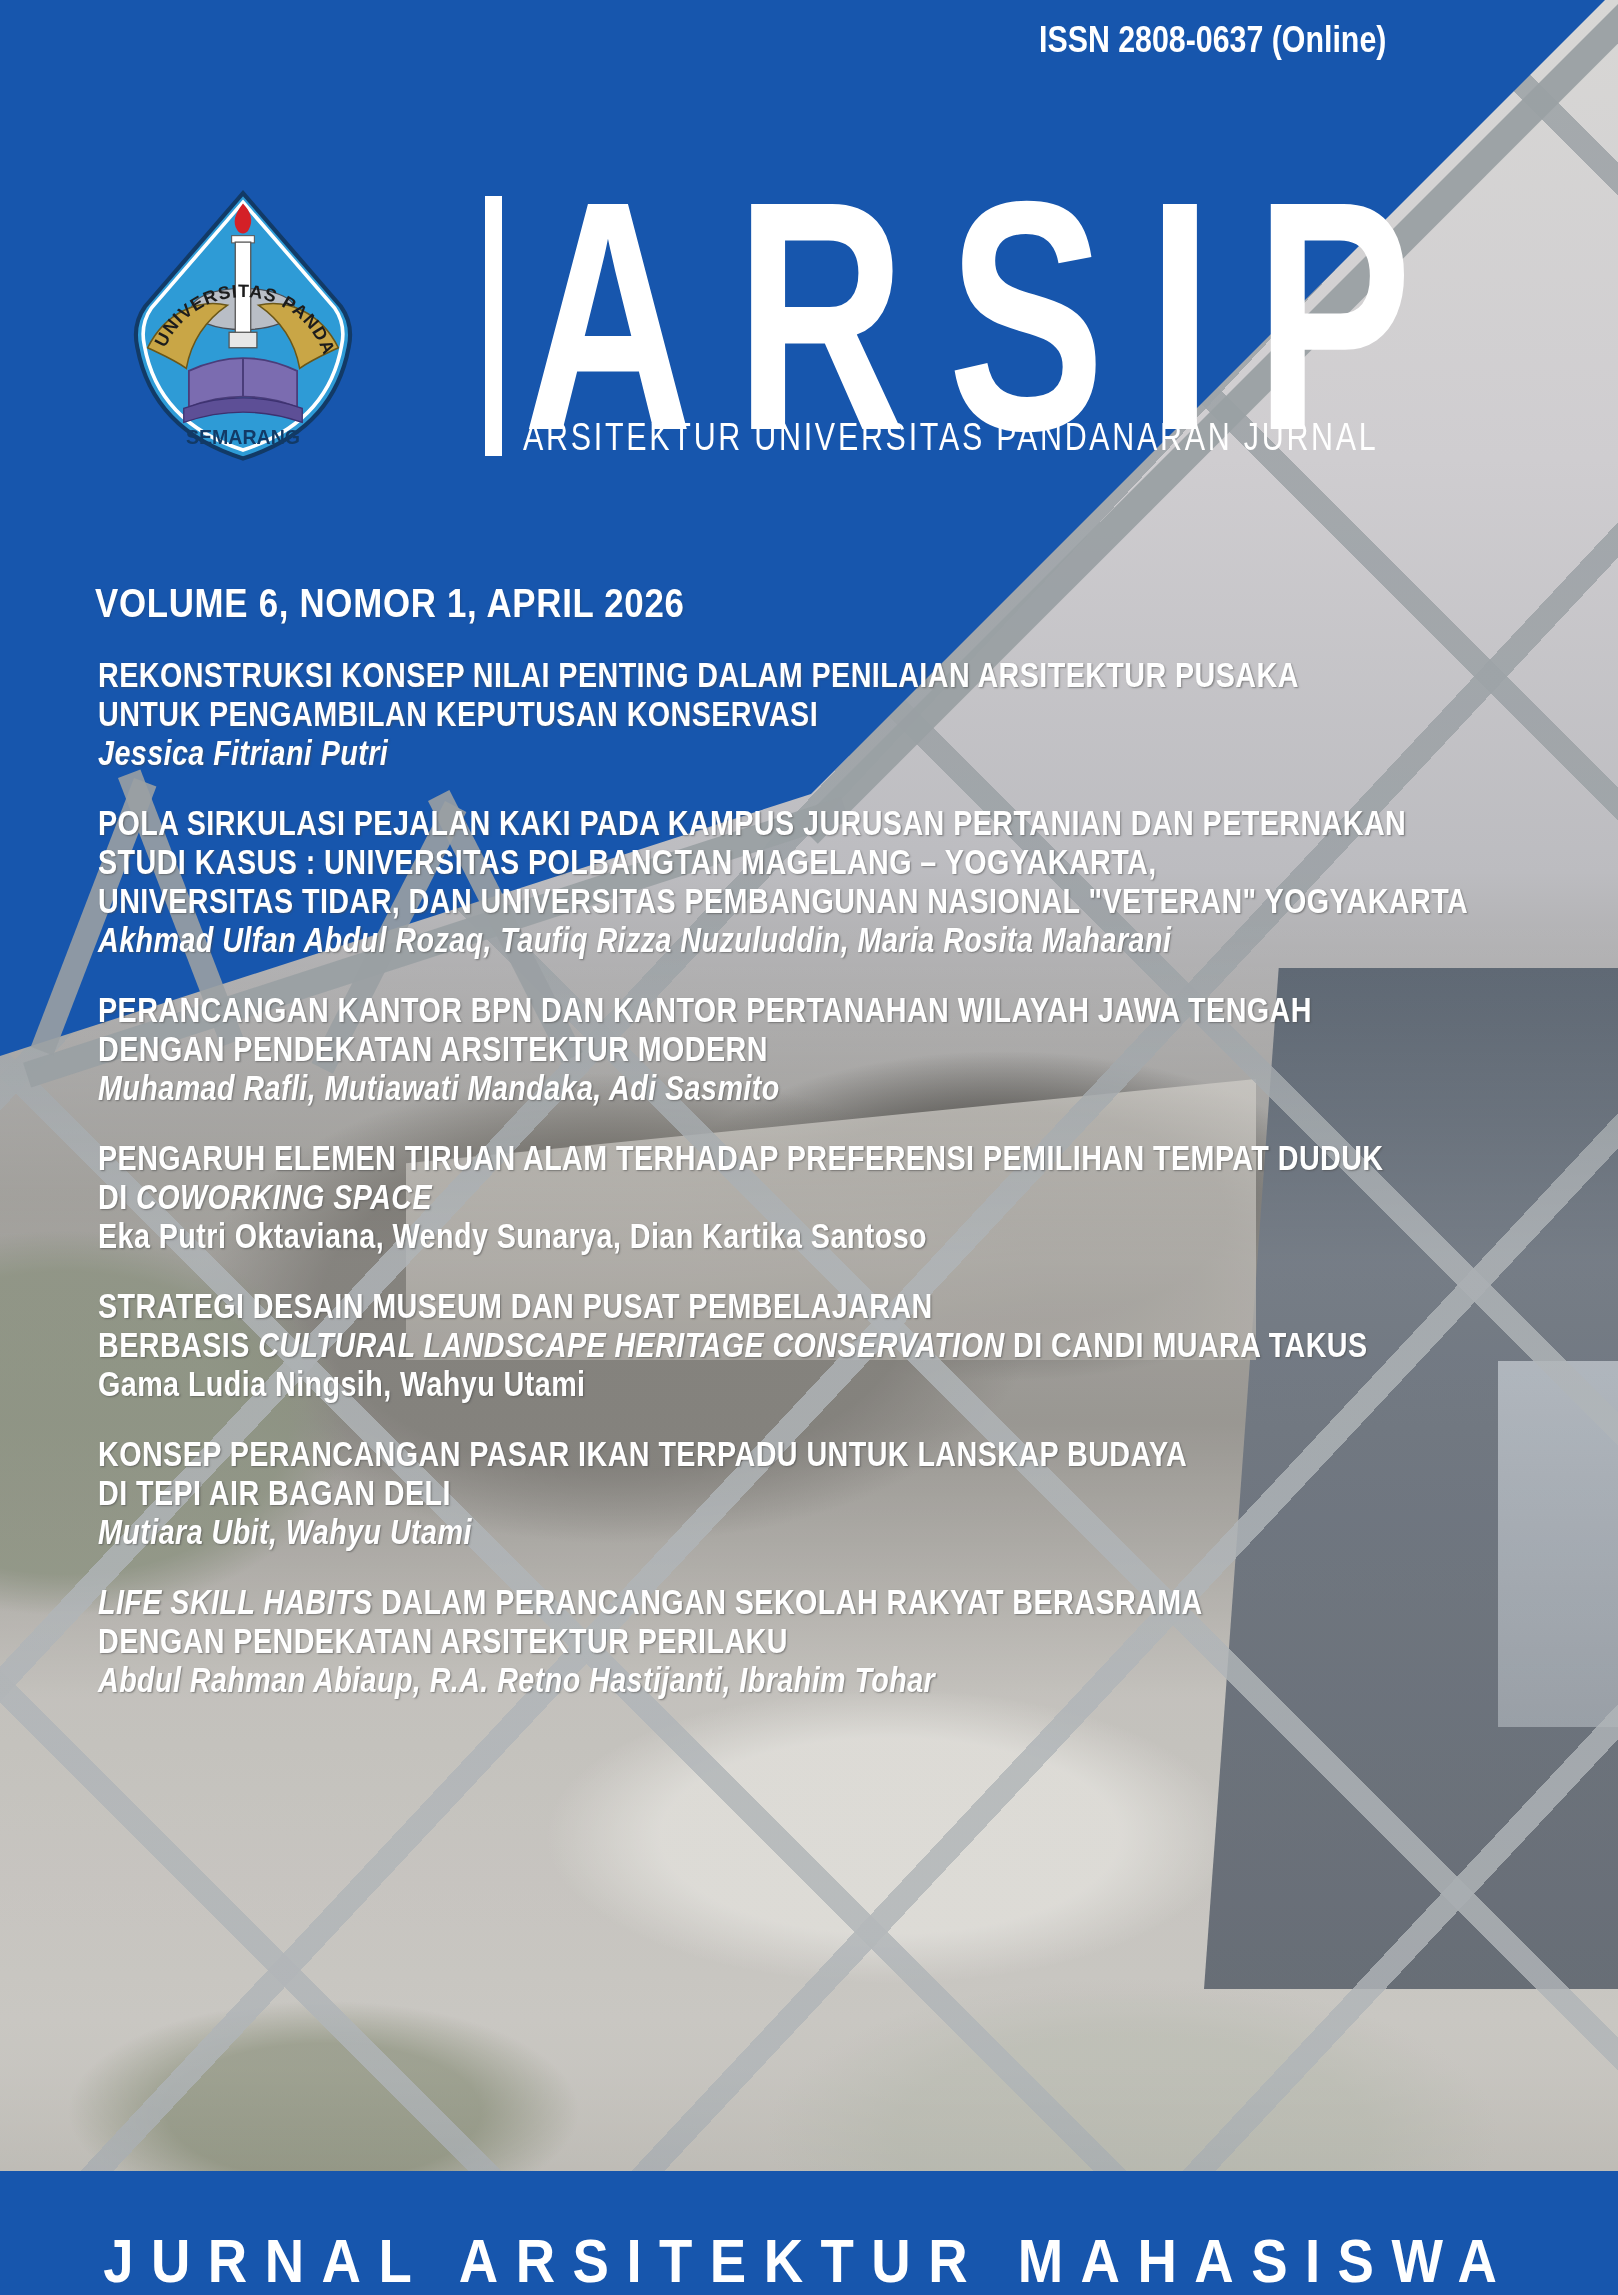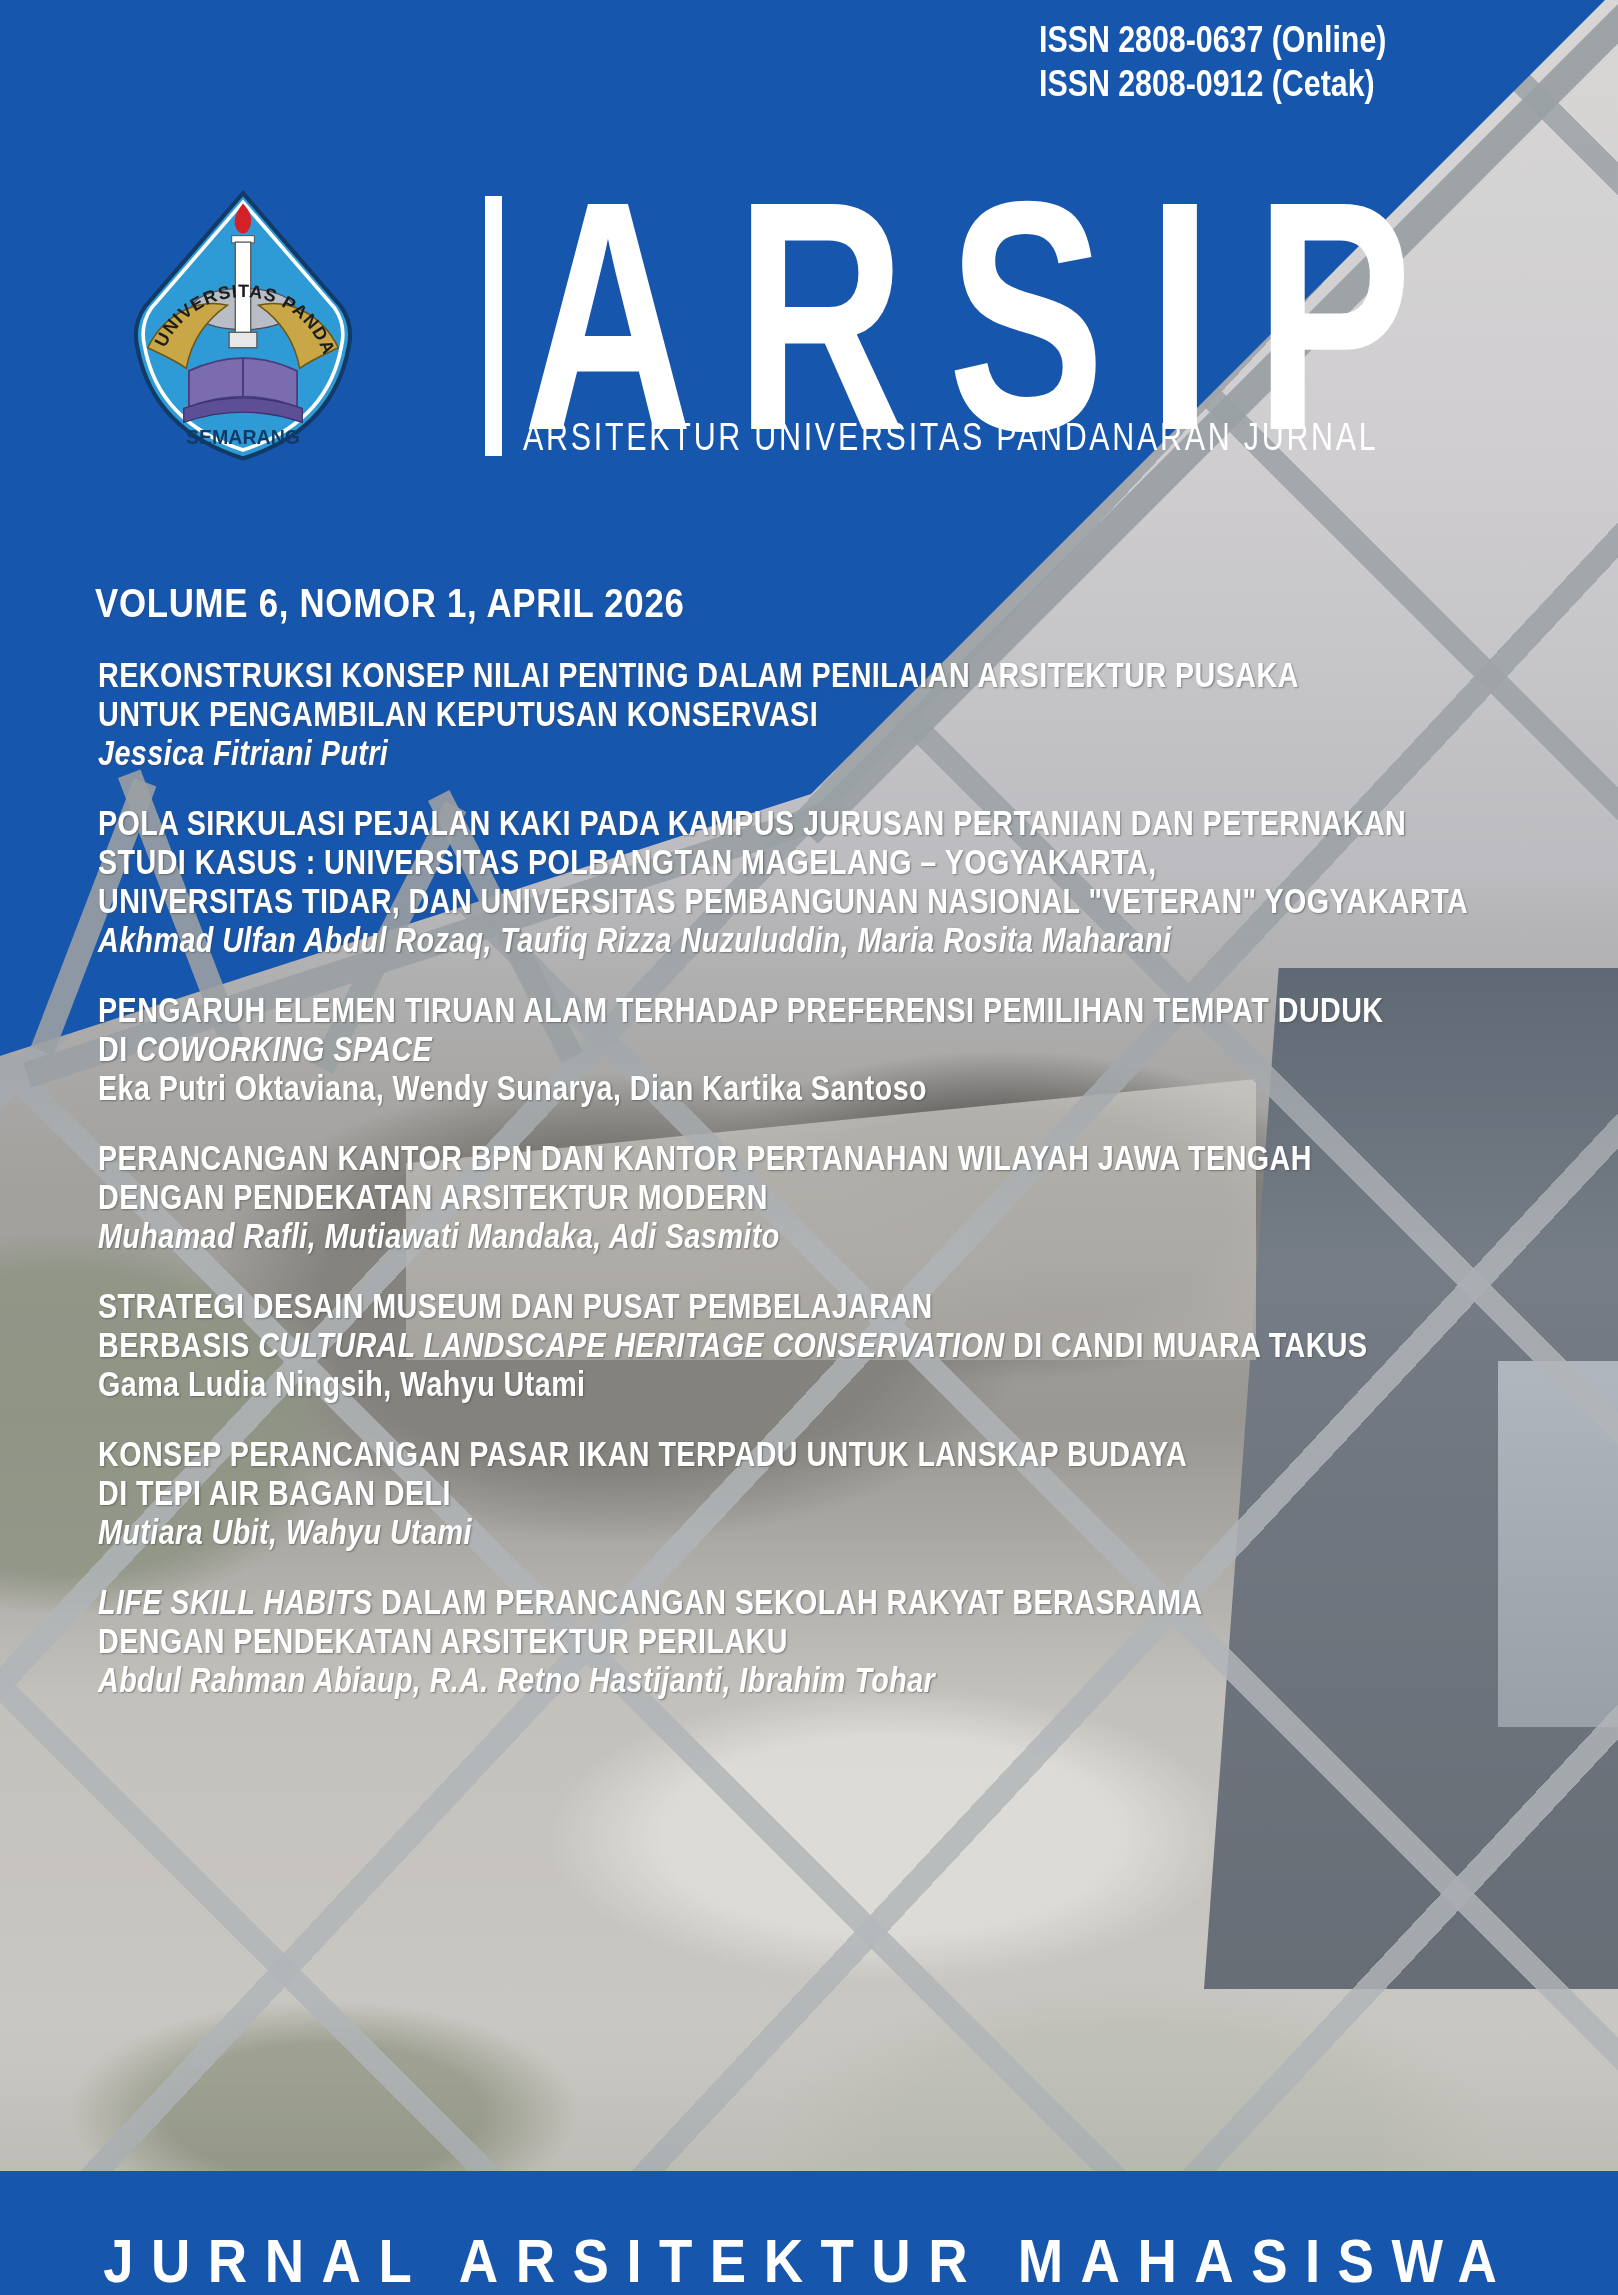--- a/index.html
+++ b/index.html
@@ -95,21 +95,20 @@
   <div class="blue-poly"></div>
   <div class="edge edge-a"></div>
   <div class="edge edge-b"></div>
   <div class="chev chev1l"></div>
   <div class="chev chev1r"></div>
   <div class="chev chev2l"></div>
   <div class="chev chev2r"></div>
 
   <div class="issn">
     <div><span class="cond">ISSN 2808-0637 (Online)</span></div>
-    <div><span class="cond">ISSN 2808-0912 (Cetak)</span></div>
   </div>
 
   <svg class="logo" viewBox="0 0 100 118">
     <path d="M50 2 L88 46 Q93 53 91 62 Q85 94 50 105 Q15 94 9 62 Q7 53 12 46 Z" fill="#2e9bd6" stroke="#123a66" stroke-width="1.6"></path>
     <path d="M50 5.5 L85.5 46.5 Q90 53 88.3 61 Q83 91 50 101.7 Q17 91 11.7 61 Q10 53 14.5 46.5 Z" fill="none" stroke="#ffffff" stroke-width="1.4"></path>
     <ellipse cx="50" cy="47" rx="20" ry="8" fill="#b9bec6" stroke="#4a4f57" stroke-width=".5"></ellipse>
     <rect x="45.6" y="18.5" width="8.8" height="2.8" fill="#fff" stroke="#555" stroke-width=".4"></rect>
     <rect x="47" y="21" width="6" height="37" fill="#fff" stroke="#555" stroke-width=".5"></rect>
     <rect x="44.6" y="56" width="10.8" height="6" fill="#e7e7e7" stroke="#555" stroke-width=".5"></rect>
     <path d="M50 6 C46.8 10 45.8 13.4 47.8 16.4 C49 18.2 51.2 18.1 52.2 16.2 C54.2 12.8 53.1 9.2 50 6 Z" fill="#d42027"></path>
@@ -139,28 +138,28 @@
         <div class="t-line"><span>UNTUK PENGAMBILAN KEPUTUSAN KONSERVASI</span></div>
         <div class="a-line it">Jessica Fitriani Putri</div>
       </div>
       <div class="article">
         <div class="t-line"><span>POLA SIRKULASI PEJALAN KAKI PADA KAMPUS JURUSAN PERTANIAN DAN PETERNAKAN</span></div>
         <div class="t-line"><span>STUDI KASUS : UNIVERSITAS POLBANGTAN MAGELANG – YOGYAKARTA,</span></div>
         <div class="t-line"><span>UNIVERSITAS TIDAR, DAN UNIVERSITAS PEMBANGUNAN NASIONAL "VETERAN" YOGYAKARTA</span></div>
         <div class="a-line it">Akhmad Ulfan Abdul Rozaq, Taufiq Rizza Nuzuluddin, Maria Rosita Maharani</div>
       </div>
       <div class="article">
+        <div class="t-line"><span>PERANCANGAN KANTOR BPN DAN KANTOR PERTANAHAN WILAYAH JAWA TENGAH</span></div>
+        <div class="t-line"><span>DENGAN PENDEKATAN ARSITEKTUR MODERN</span></div>
+        <div class="a-line it">Muhamad Rafli, Mutiawati Mandaka, Adi Sasmito</div>
+      </div>
+      <div class="article">
         <div class="t-line"><span>PENGARUH ELEMEN TIRUAN ALAM TERHADAP PREFERENSI PEMILIHAN TEMPAT DUDUK</span></div>
         <div class="t-line"><span>DI </span><span class="it">COWORKING SPACE</span></div>
         <div class="a-line">Eka Putri Oktaviana, Wendy Sunarya, Dian Kartika Santoso</div>
-      </div>
-      <div class="article">
-        <div class="t-line"><span>PERANCANGAN KANTOR BPN DAN KANTOR PERTANAHAN WILAYAH JAWA TENGAH</span></div>
-        <div class="t-line"><span>DENGAN PENDEKATAN ARSITEKTUR MODERN</span></div>
-        <div class="a-line it">Muhamad Rafli, Mutiawati Mandaka, Adi Sasmito</div>
       </div>
       <div class="article">
         <div class="t-line"><span>STRATEGI DESAIN MUSEUM DAN PUSAT PEMBELAJARAN</span></div>
         <div class="t-line"><span>BERBASIS </span><span class="it">CULTURAL LANDSCAPE HERITAGE CONSERVATION</span><span> DI CANDI MUARA TAKUS</span></div>
         <div class="a-line">Gama Ludia Ningsih, Wahyu Utami</div>
       </div>
       <div class="article">
         <div class="t-line"><span>KONSEP PERANCANGAN PASAR IKAN TERPADU UNTUK LANSKAP BUDAYA</span></div>
         <div class="t-line"><span>DI TEPI AIR BAGAN DELI</span></div>
         <div class="a-line it">Mutiara Ubit, Wahyu Utami</div>

